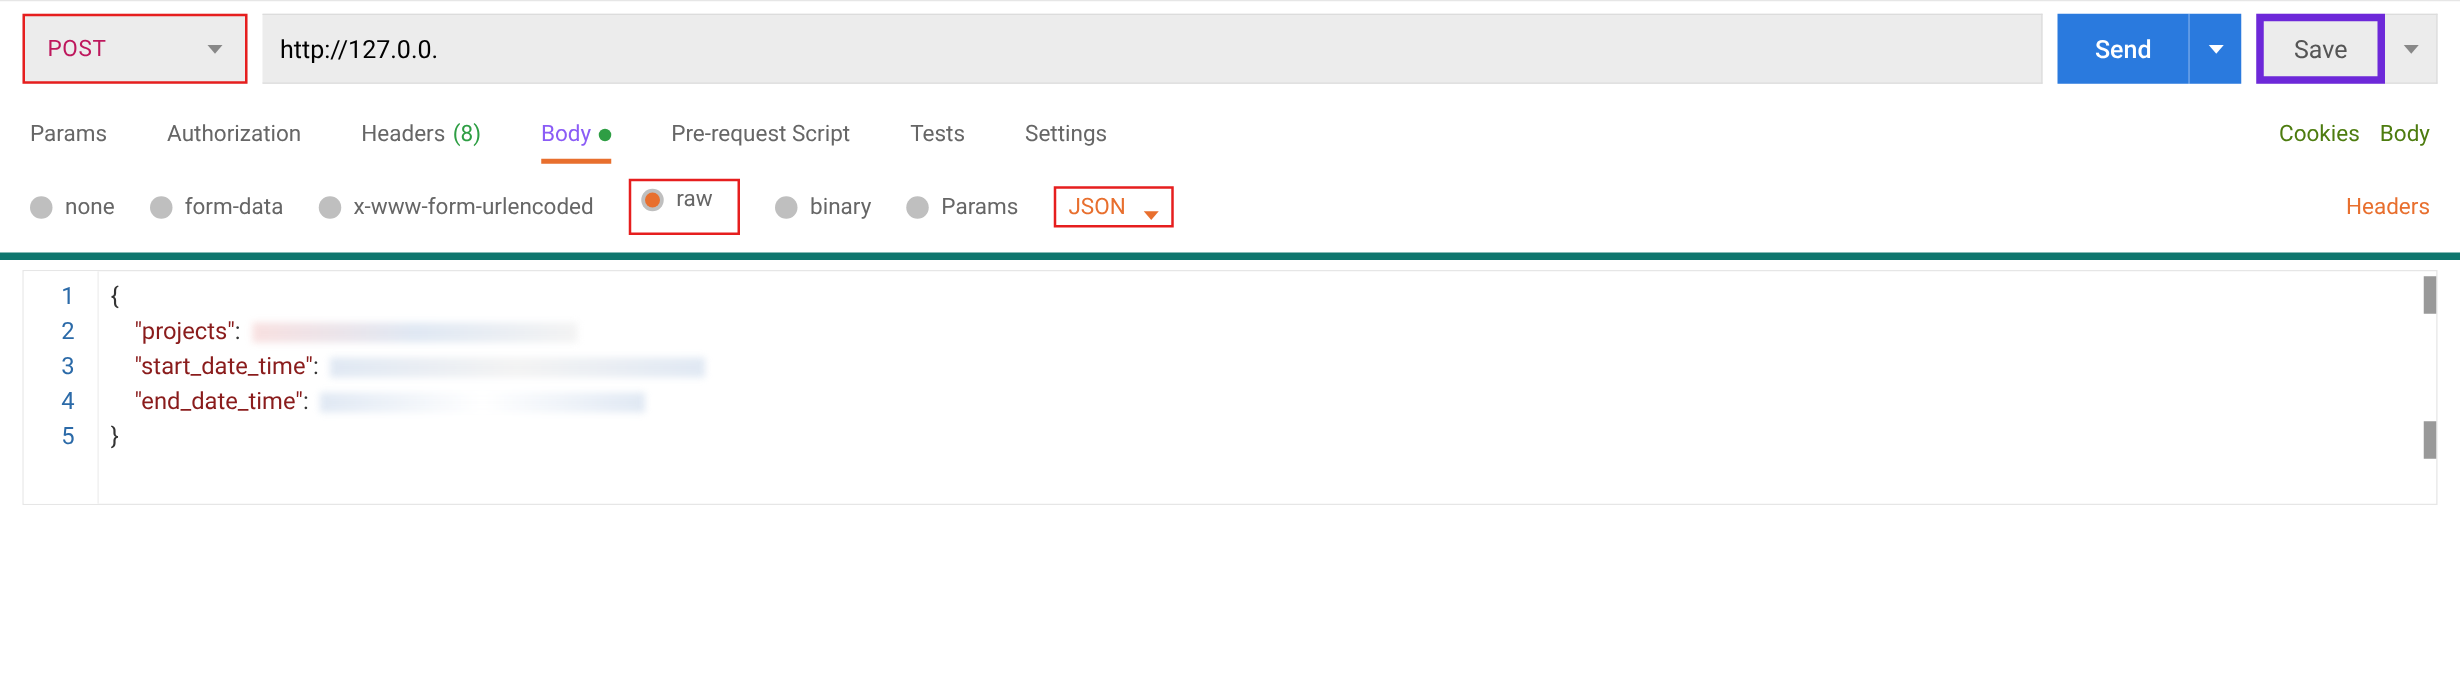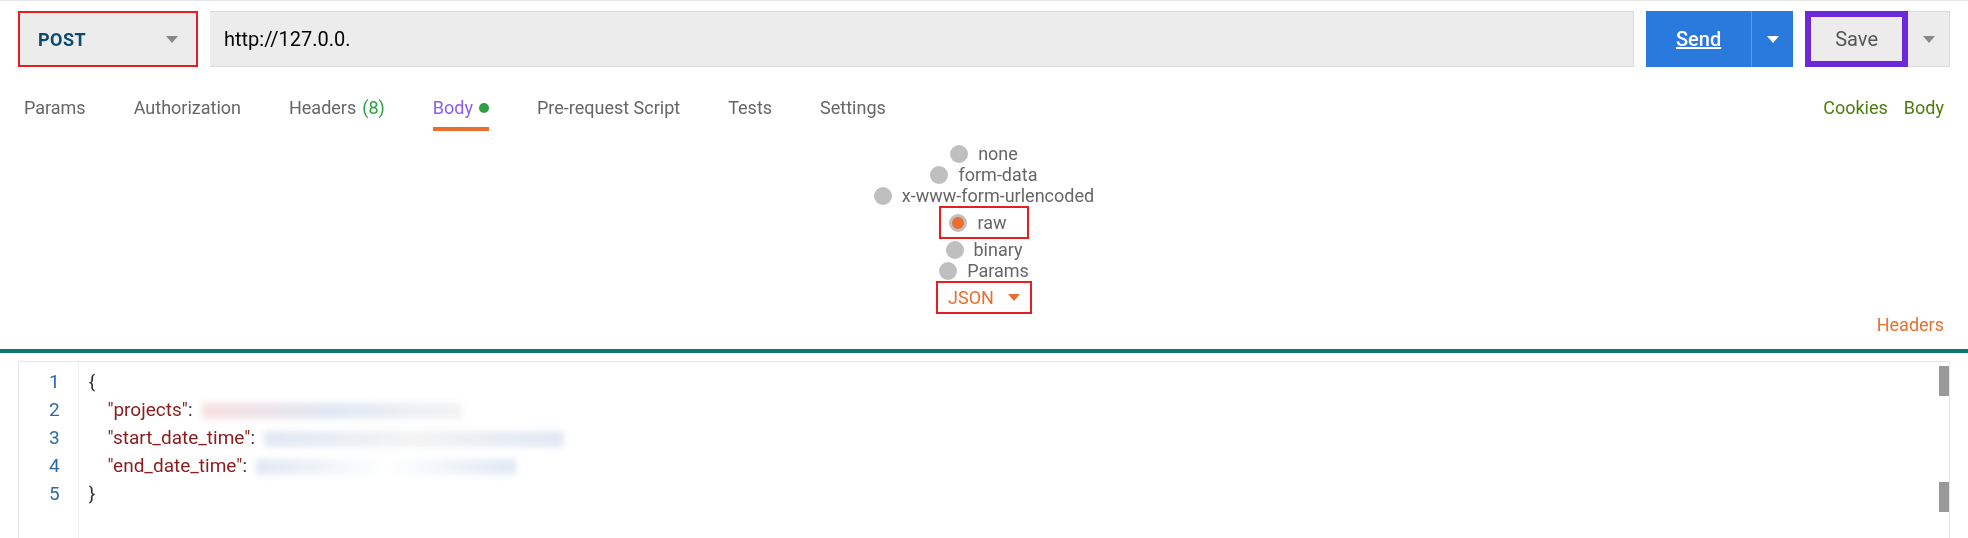--- a/index.html
+++ b/index.html
@@ -1,45 +1,45 @@
 <!DOCTYPE html>
 <html><head>
 <meta charset="utf-8">
 <style>
 * { margin: 0; padding: 0; box-sizing: border-box; font-family: -apple-system, BlinkMacSystemFont, "Segoe UI", Roboto, Helvetica, Arial, sans-serif; }
 body { background: #fff; font-size: 18px; color: #555; }
 
 .top-bar { display: flex; align-items: stretch; gap: 12px; padding: 10px 18px 10px 18px; border-top: 1px solid #e6e6e6; }
 .method-select { display: flex; align-items: center; background: #ececec; border: 2px solid #e61e1e; padding: 0 18px 0 18px; width: 180px; height: 56px; justify-content: space-between; }
-.method-label { font-weight: 700; color: #0c4a6e; letter-spacing: 0.5px; }
+.method-label { font-weight: 400; color: #be185d; letter-spacing: 0.5px; }
 .caret-down { width: 0; height: 0; border-left: 6px solid transparent; border-right: 6px solid transparent; border-top: 7px solid #888; }
 .url-input { flex: 1; background: #ececec; border: 1px solid #dcdcdc; border-left: none; padding: 0 14px; font-size: 20px; color: #000000; outline: none; height: 56px; }
 .send-group { display: flex; align-items: stretch; height: 56px; }
-.send-btn { background: #2a7ade; color: #fff; border: none; padding: 0 30px; font-size: 20px; font-weight: 500; cursor: pointer; text-decoration: underline; }
+.send-btn { background: #2a7ade; color: #fff; border: none; padding: 0 30px; font-size: 20px; font-weight: 500; cursor: pointer; }
 .send-caret { background: #2a7ade; border: none; border-left: 1px solid rgba(255,255,255,0.25); width: 42px; display: flex; align-items: center; justify-content: center; cursor: pointer; }
 .send-caret .caret-down { border-top-color: #fff; }
 .save-group { display: flex; align-items: stretch; height: 56px; }
 .save-btn { background: #ececec; border: 6px solid #6d28d9; color: #555; padding: 0 24px; font-size: 20px; cursor: pointer; }
 .save-caret { background: #ececec; border: 1px solid #dcdcdc; border-left: none; width: 42px; display: flex; align-items: center; justify-content: center; cursor: pointer; }
 
 .tabs-row { display: flex; align-items: center; padding: 10px 24px 0 24px; border-bottom: 1px solid transparent; }
 .tab { padding: 10px 0; margin-right: 48px; color: #666; cursor: pointer; position: relative; display: flex; align-items: center; gap: 6px; text-align: center; }
 .tab.active { color: #8b5cf6; }
 .tab.active::after { content: ""; position: absolute; left: 0; right: 0; bottom: -3px; height: 4px; background: #e86f2e; }
 .tab-count { color: #2e9e44; }
 .dot-indicator { width: 10px; height: 10px; border-radius: 50%; background: #2e9e44; display: inline-block; }
 .right-links { margin-left: auto; display: flex; gap: 16px; }
 .link { color: #4d7c0f; cursor: pointer; }
 
-.body-opts { display: flex; align-items: center; padding: 14px 24px 14px 24px; border-bottom: 4px solid #0f766e; flex-direction: column; }
+.body-opts { display: flex; align-items: center; padding: 14px 24px 14px 24px; gap: 28px; border-bottom: 6px solid #0f766e; }
 .radio-opt { display: flex; align-items: center; gap: 10px; cursor: pointer; color: #666; }
 .radio-circle { width: 18px; height: 18px; border-radius: 50%; background: #bfbfbf; position: relative; }
 .radio-circle.selected::after { content: ""; position: absolute; top: 3px; left: 3px; right: 3px; bottom: 3px; border-radius: 50%; background: #e86f2e; }
-.highlight-box { border: 2px solid #e61e1e; padding: 4px 20px 4px 8px; }
-.format-select { display: flex; align-items: center; gap: 14px; color: #e86f2e; cursor: pointer; padding: 4px 10px; }
+.highlight-box { border: 2px solid #e61e1e; padding: 4px 20px 16px 8px; }
+.format-select { display: flex; align-items: flex-end; gap: 14px; color: #e86f2e; cursor: pointer; padding: 4px 10px; }
 .format-select .caret-down { border-top-color: #e86f2e; }
 .beautify { margin-left: auto; color: #e86f2e; cursor: pointer; }
 
 .editor { display: flex; border: 1px solid #e6e6e6; margin: 8px 18px 0 18px; font-family: Menlo, Consolas, monospace; font-size: 19px; position: relative; }
 .gutter { background: #fff; color: #2b6aa8; text-align: right; padding: 6px 18px 40px 30px; border-right: 1px solid #eee; user-select: none; }
 .gutter div { line-height: 28px; }
 .code { padding: 6px 10px 40px 10px; flex: 1; color: #333; }
 .code-line { line-height: 28px; white-space: pre; }
 .brace { color: #333; }
 .key { color: #8a1c1c; }

